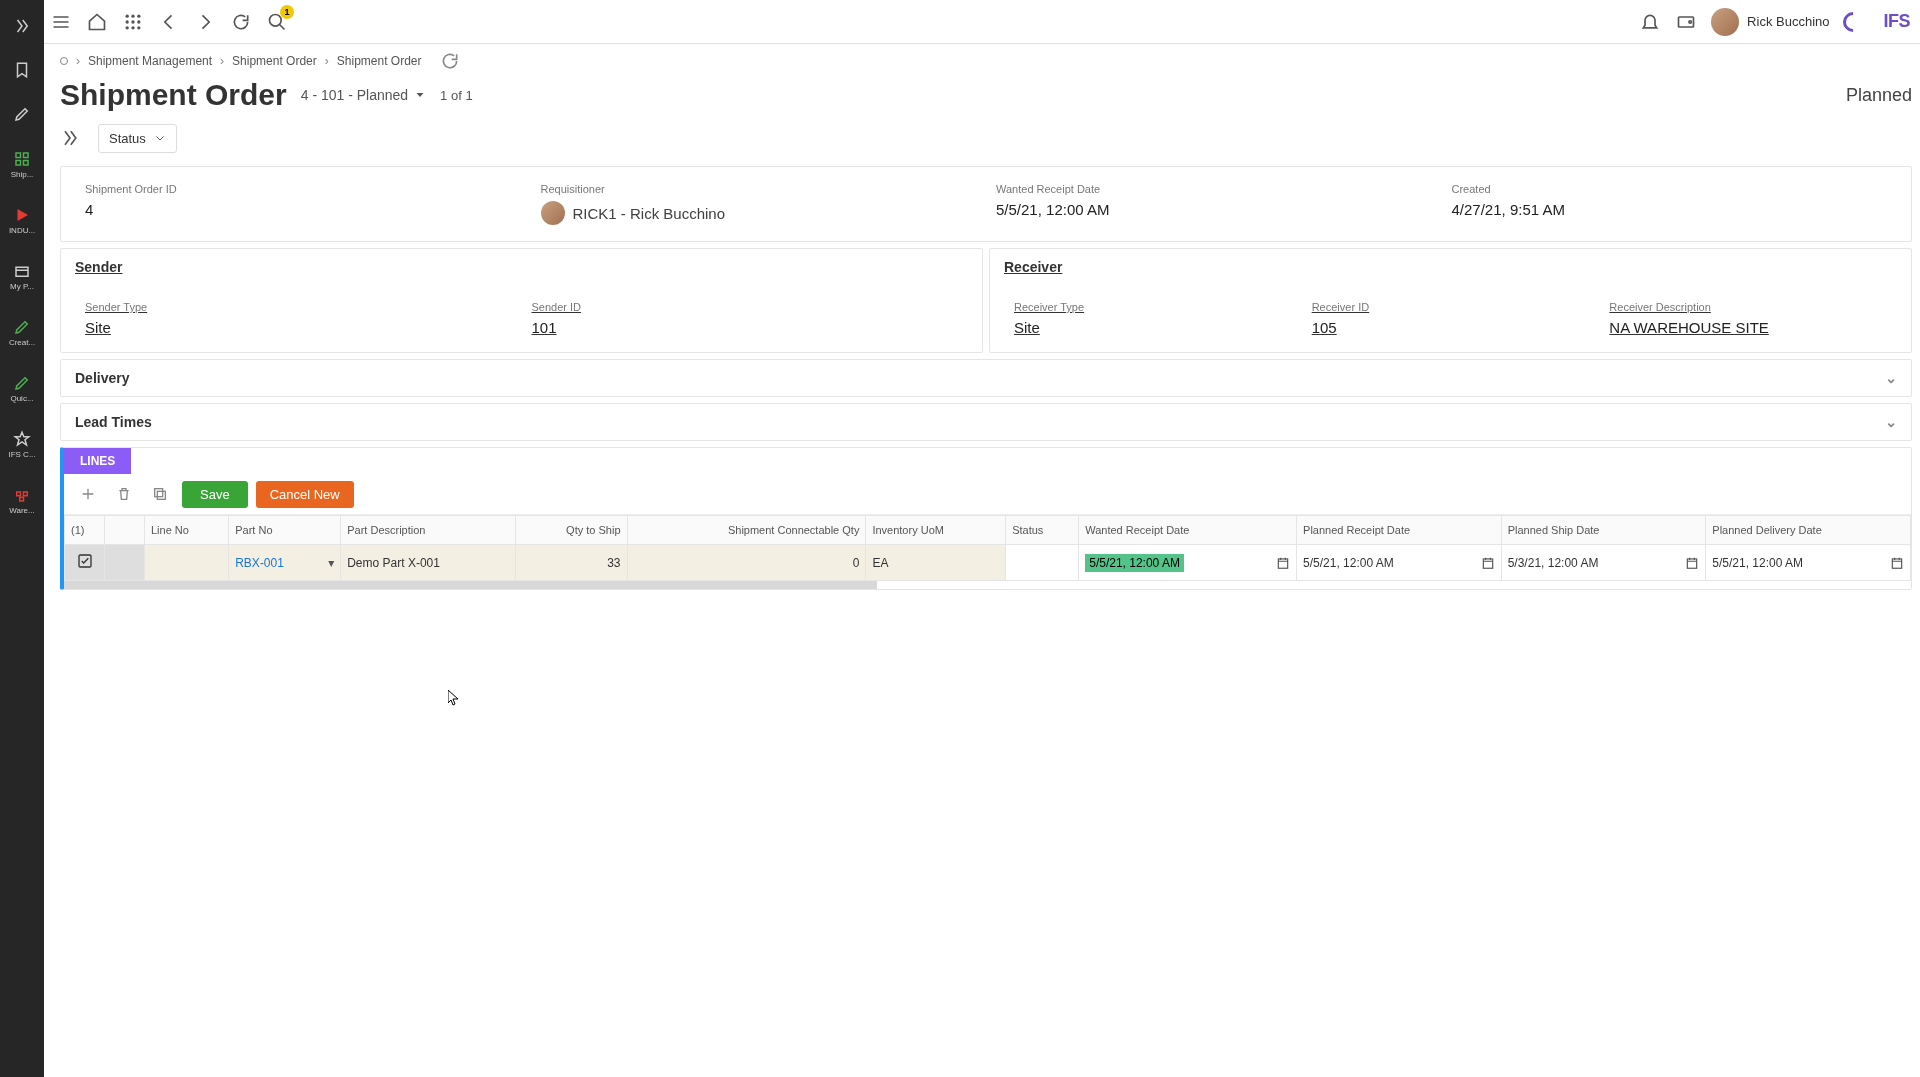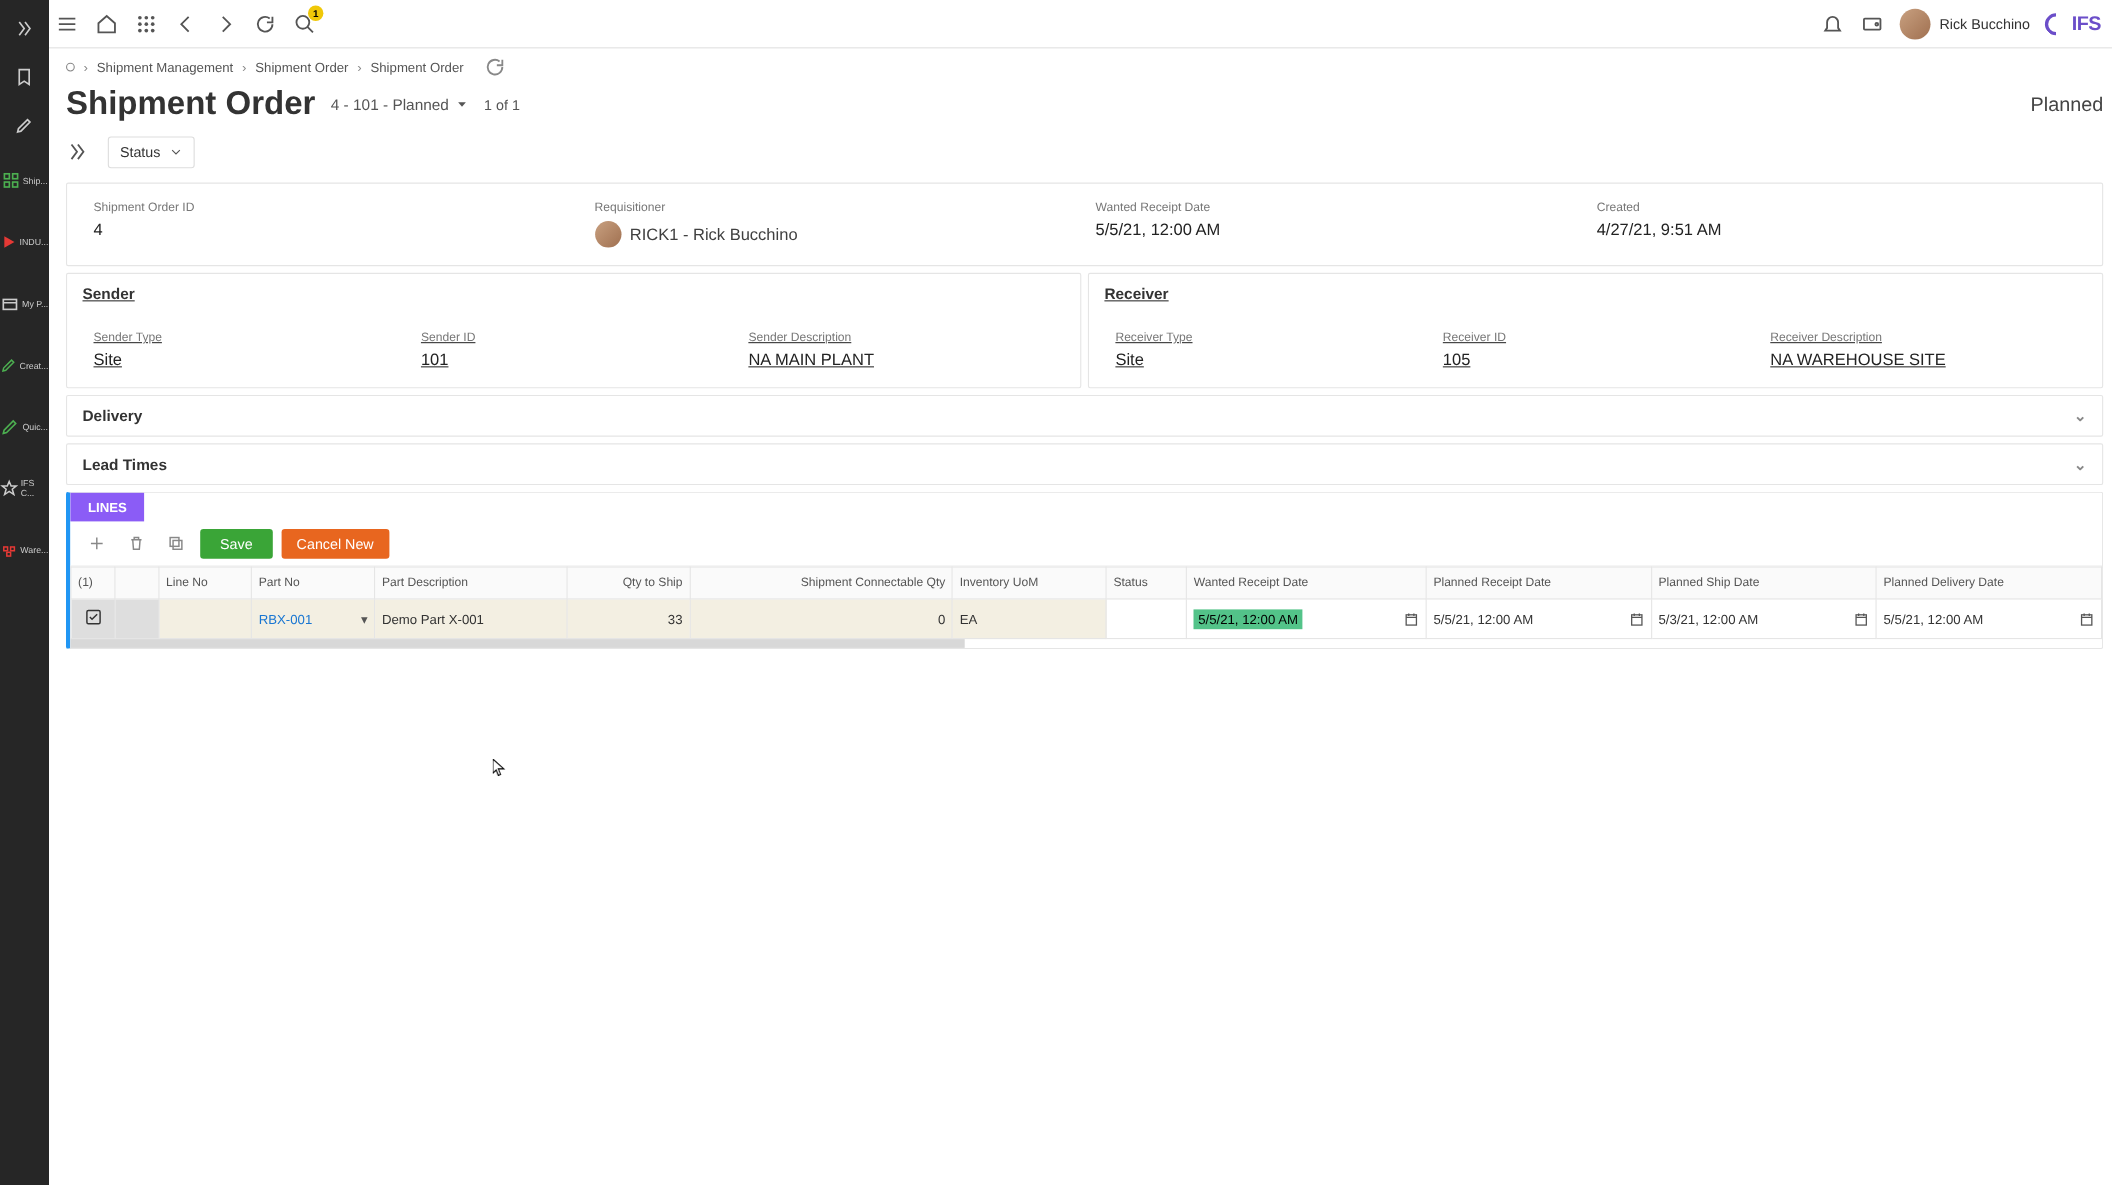--- a/index.html
+++ b/index.html
@@ -8,26 +8,26 @@
   
   .topbar { height: 44px; display: flex; align-items: center; padding: 0 10px 0 50px; border-bottom: 1px solid #e0e0e0; }
   .topbar-left { display: flex; align-items: center; gap: 14px; }
   .topbar-icon { width: 22px; height: 22px; display: flex; align-items: center; justify-content: center; color: #555; cursor: pointer; }
   .topbar-icon svg { width: 20px; height: 20px; }
   .search-wrap { position: relative; }
   .search-badge { position: absolute; top: -6px; right: -6px; background: #f0c808; color: #000; font-size: 9px; font-weight: bold; border-radius: 50%; width: 14px; height: 14px; display: flex; align-items: center; justify-content: center; }
   .topbar-right { margin-left: auto; display: flex; align-items: center; gap: 14px; }
   .user-block { display: flex; align-items: center; gap: 8px; }
   .avatar-sm { width: 28px; height: 28px; border-radius: 50%; background: linear-gradient(135deg,#c8a080,#a07050); }
-  .logo-ifs { font-weight: bold; font-size: 18px; color: #6b4ec9; letter-spacing: -0.5px; display: flex; align-items: center; gap:4px;}
+  .logo-ifs { font-weight: bold; font-size: 18px; color: #6b4ec9; letter-spacing: -0.5px; display: flex; align-items: center; gap:20px;}
   .logo-ifs .swirl { width:20px; height:20px; border:3px solid #6b4ec9; border-radius:50%; border-top-color:transparent; border-right-color:transparent; transform:rotate(45deg);}
 
   
   .leftrail { position: fixed; left: 0; top: 0; width: 44px; height: 100%; background: #262626; display: flex; flex-direction: column; align-items: center; padding-top: 6px; gap: 4px; }
-  .rail-item { width: 44px; height: 52px; display: flex; align-items: center; justify-content: center; color: #bbb; cursor: pointer; font-size: 8px; gap:2px;}
+  .rail-item { width: 44px; height: 52px; display: flex; flex-direction: column; align-items: center; justify-content: center; color: #bbb; cursor: pointer; font-size: 8px; gap:2px;}
   .rail-item svg { width: 18px; height: 18px; }
   .rail-item.top { height:40px; }
   .rail-item .lbl { font-size:8px; color:#ccc; }
 
   
   .breadcrumb-bar { height: 34px; display: flex; align-items: center; padding-left: 60px; gap: 8px; font-size: 12px; color: #555; }
   .breadcrumb-bar .dot { width: 8px; height: 8px; border-radius: 50%; border: 1px solid #888; }
   .breadcrumb-bar a { color: #555; text-decoration: none; cursor:pointer;}
   .breadcrumb-bar .chev { color:#888; }
 
@@ -296,24 +296,20 @@
           <span>Sender</span>
         </div>
       <div class="panel-body fields-row">
         <div class="field">
             <div class="field-label">Sender Type</div>
             <div class="field-value">Site</div>
           </div>
         <div class="field">
             <div class="field-label">Sender ID</div>
             <div class="field-value">101</div>
-          </div>
-        <div class="field">
-            <div class="field-label">Sender Description</div>
-            <div class="field-value">NA MAIN PLANT</div>
           </div>
       </div>
     </div>
     <div class="panel">
       <div class="panel-header">
           <span>Receiver</span>
         </div>
       <div class="panel-body fields-row">
         <div class="field">
             <div class="field-label">Receiver Type</div>

